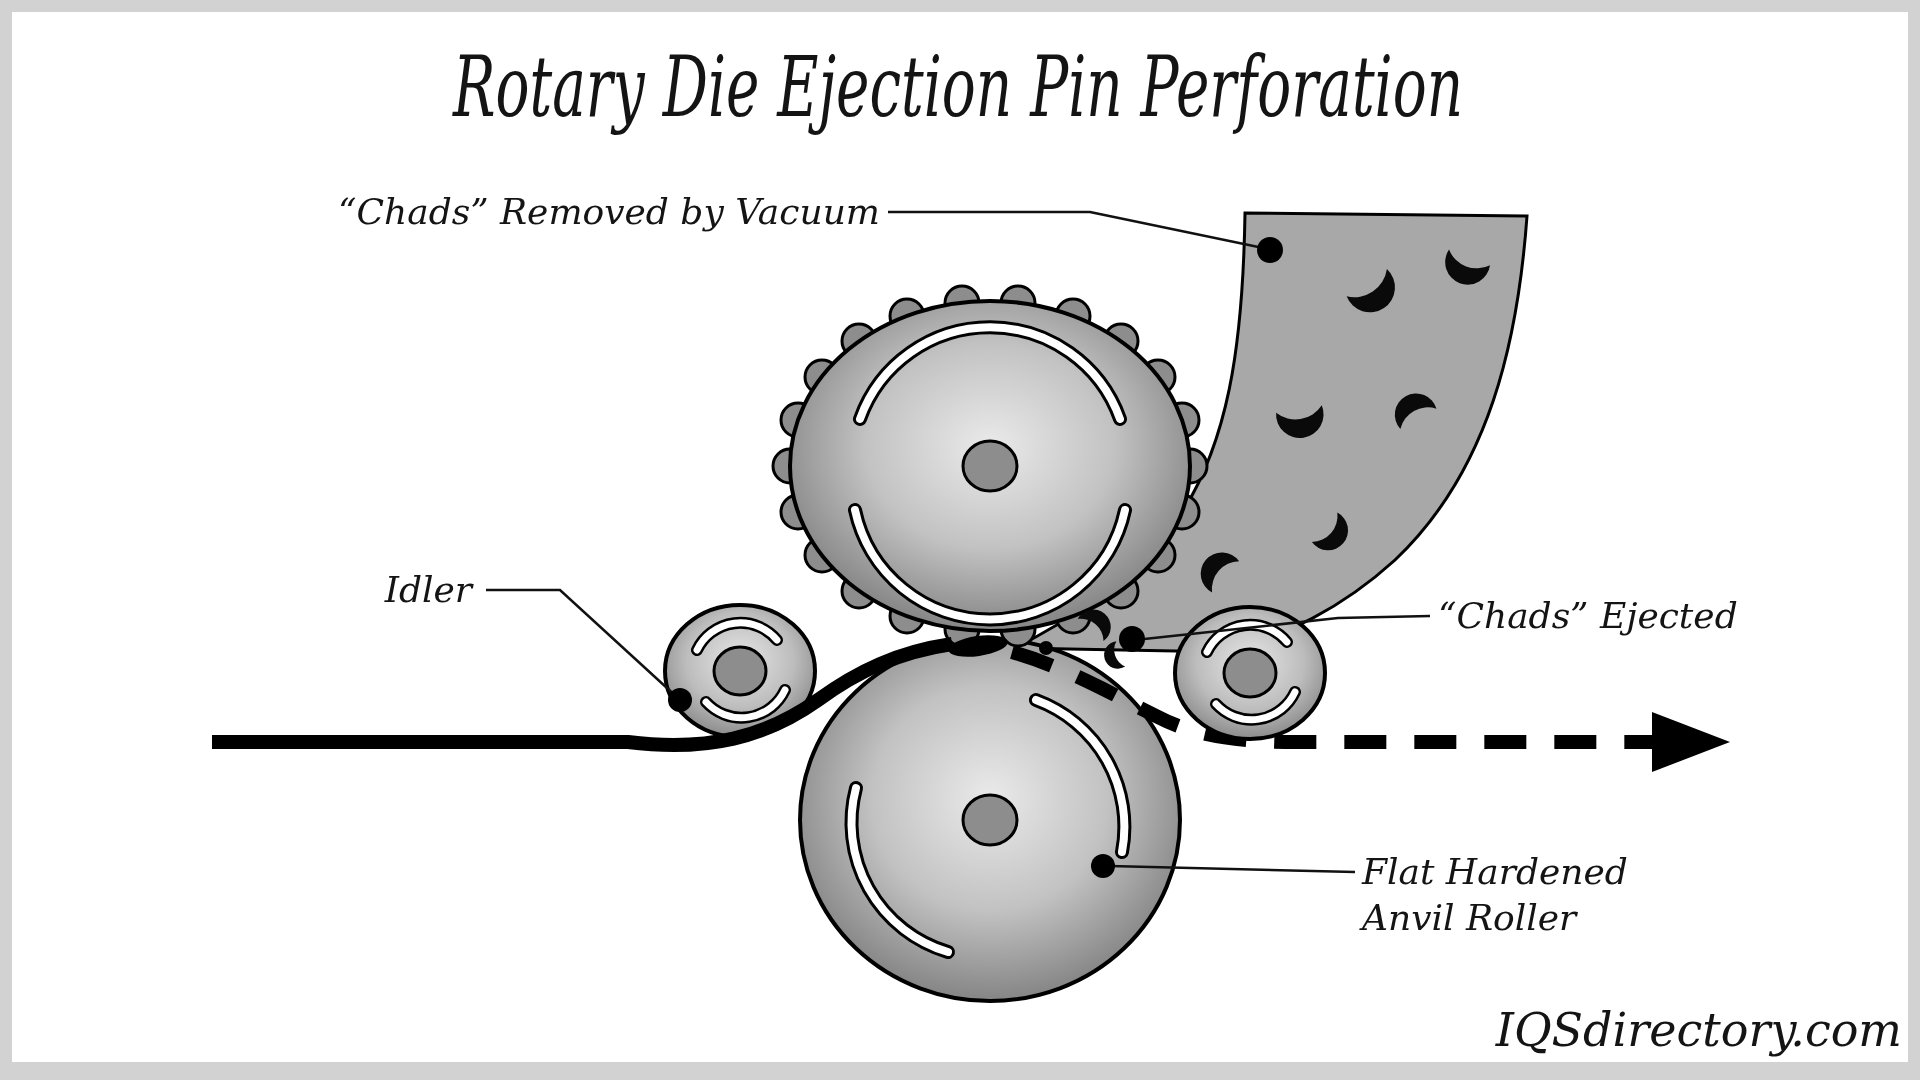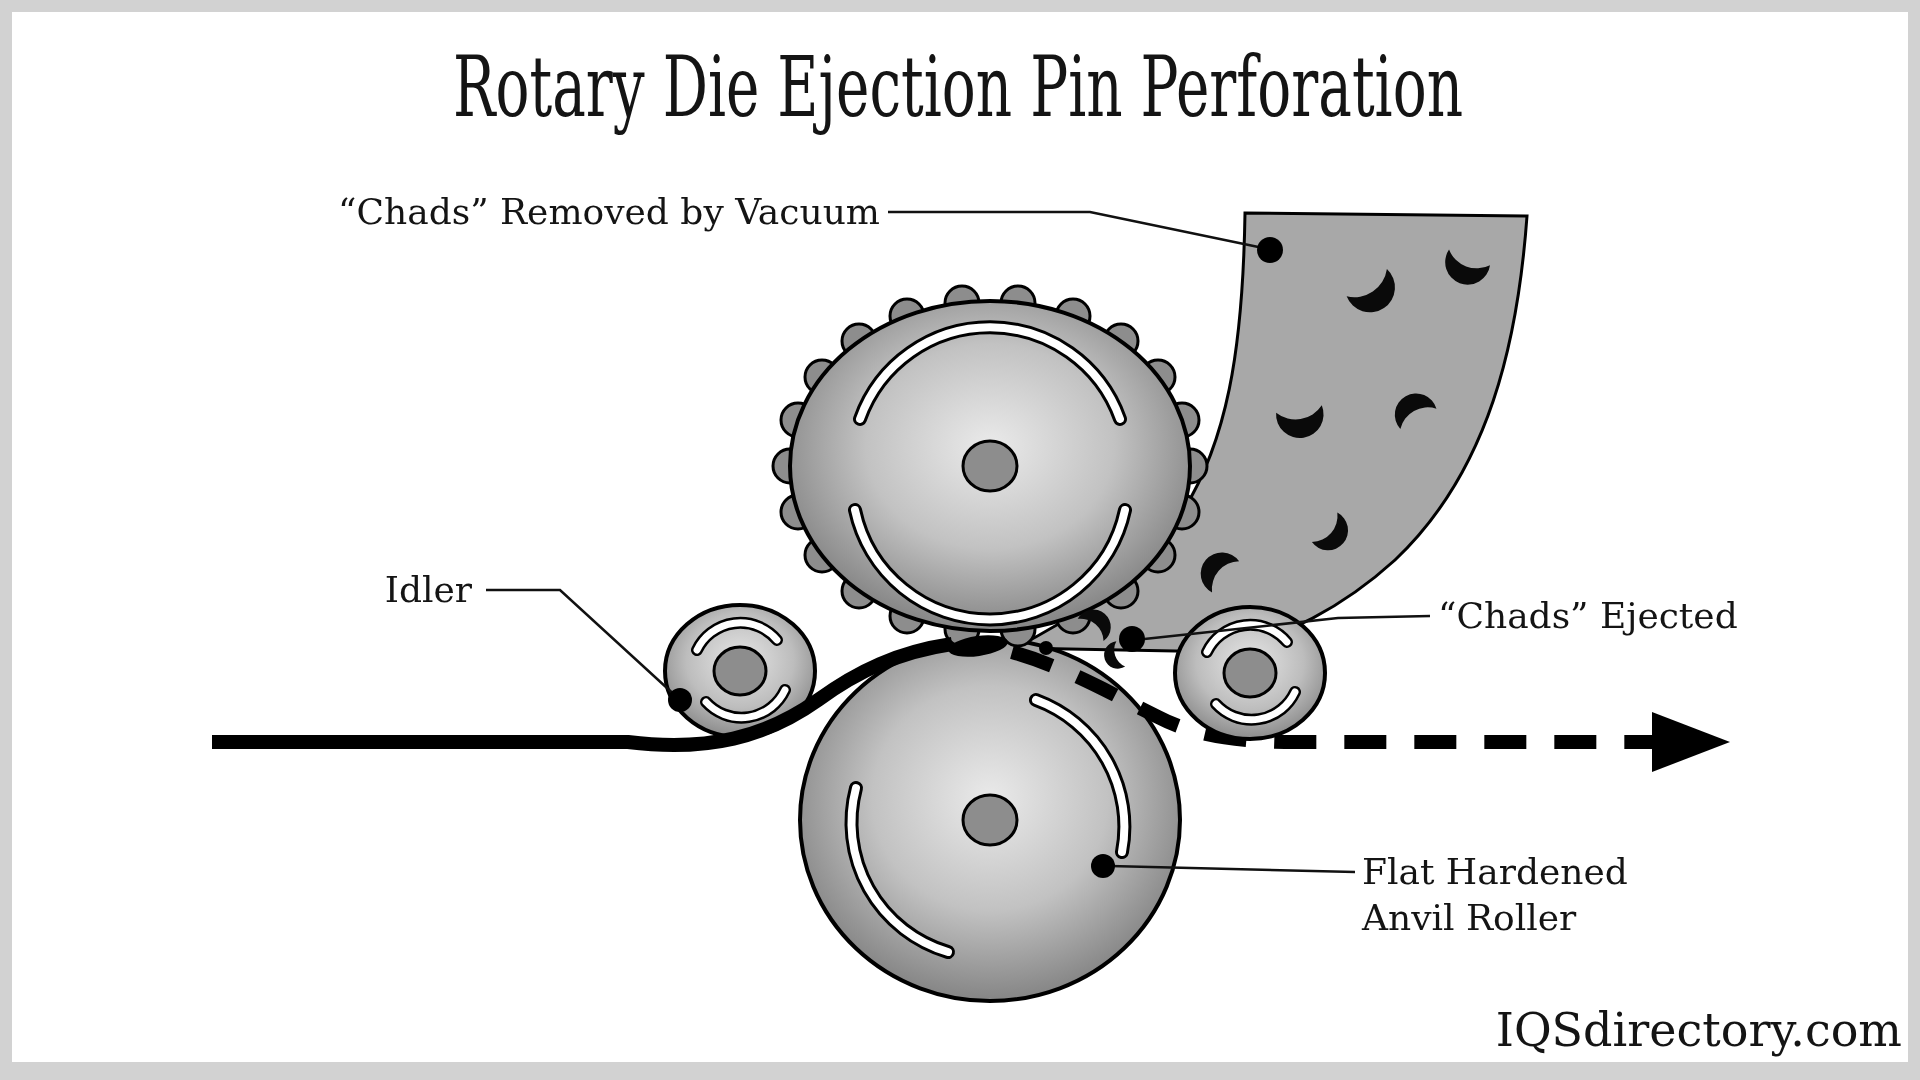--- a/index.html
+++ b/index.html
@@ -1,16 +1,16 @@
 <!DOCTYPE html>
 <html><head>
 <meta charset="utf-8">
 <style>
   html,body{margin:0;padding:0;background:#d2d2d2;width:1920px;height:1080px;overflow:hidden;}
-  .stage{position:relative;width:1564px;height:1080px;font-family:"DejaVu Serif", serif;}
+  .stage{position:relative;width:1564px;height:1080px;font-family:"DejaVu Serif", serif;font-style:italic;}
   svg{position:absolute;left:0;top:0;}
   text{fill:#141414;}
 </style>
 </head>
 <body>
 
 <div class="stage">
 <svg width="1920" height="1080" viewBox="0 0 1920 1080">
   <defs>
     <radialGradient id="rollerGrad" cx="50%" cy="44%" r="62%">

